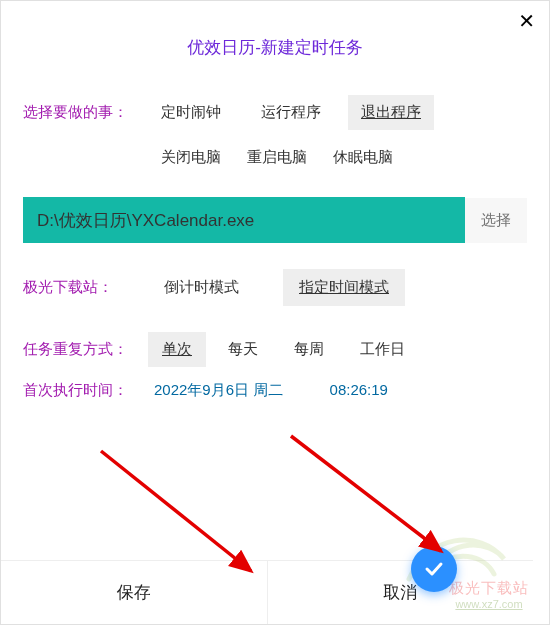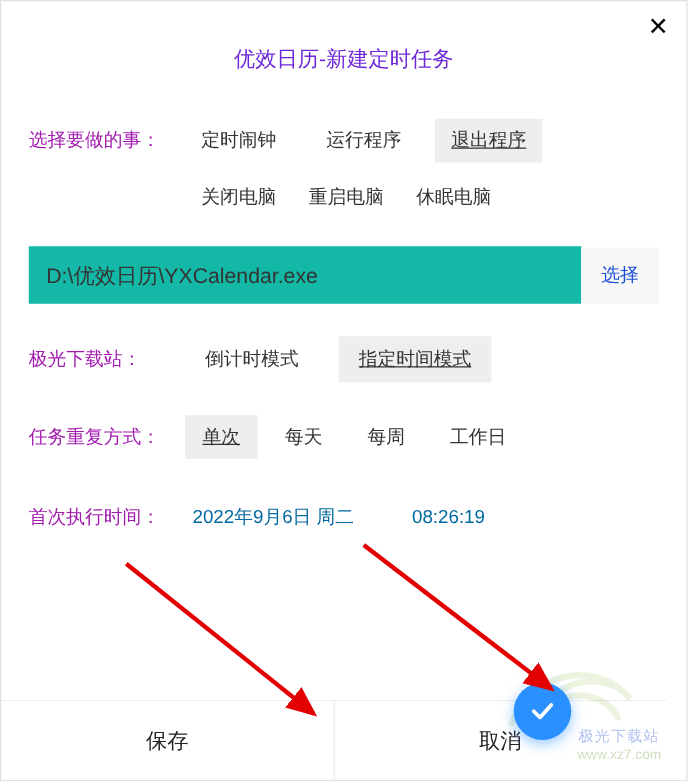--- a/index.html
+++ b/index.html
@@ -73,33 +73,33 @@
     border: none;
     padding: 13px 14px;
     font-size: 17px;
     color: #333;
     font-family: inherit;
     outline: none;
   }
   .choose-btn {
     background: #f7f7f7;
     border: none;
-    color: #1d4ed8;
+    color: #737373;
     padding: 13px 16px;
     font-size: 15px;
     cursor: pointer;
     font-family: inherit;
   }
   .mode-row { margin-top: 26px; }
   .mode-row .opt { padding: 9px 16px; }
-  .mode-row .options { gap: 16px; align-items: flex-end; }
+  .mode-row .options { gap: 28px; align-items: flex-end; }
   .repeat-row { margin-top: 26px; }
   .repeat-row .opt { padding: 8px 14px; }
   .repeat-row .options { gap: 8px; }
-  .time-row { margin-top: 37px; }
+  .time-row { margin-top: 14px; }
   .time-val {
     color: #0369a1;
     cursor: pointer;
     padding: 4px 6px;
   }
   .time-gap { display: inline-block; width: 26px; }
   .bottom-bar {
     position: absolute;
     bottom: 0;
     left: 0;
@@ -145,28 +145,29 @@
   
   .watermark {
     position: absolute;
     right: 20px;
     bottom: 14px;
     opacity: 0.35;
     pointer-events: none;
     text-align: center;
   }
   .watermark .wm-top {
-    font-size: 12px;
-    color: #1d4ed8;
+    font-size: 15px;
+    color: #ef4444;
     letter-spacing: 1px;
     font-weight: 500;
   }
   .watermark .wm-bot {
     font-size: 11px;
     color: #7aa04a;
+    text-decoration: underline;
   }
   .wm-swirl {
     position: absolute;
     right: 30px;
     bottom: 30px;
     opacity: 0.25;
     pointer-events: none;
   }
 </style>
 </head>

